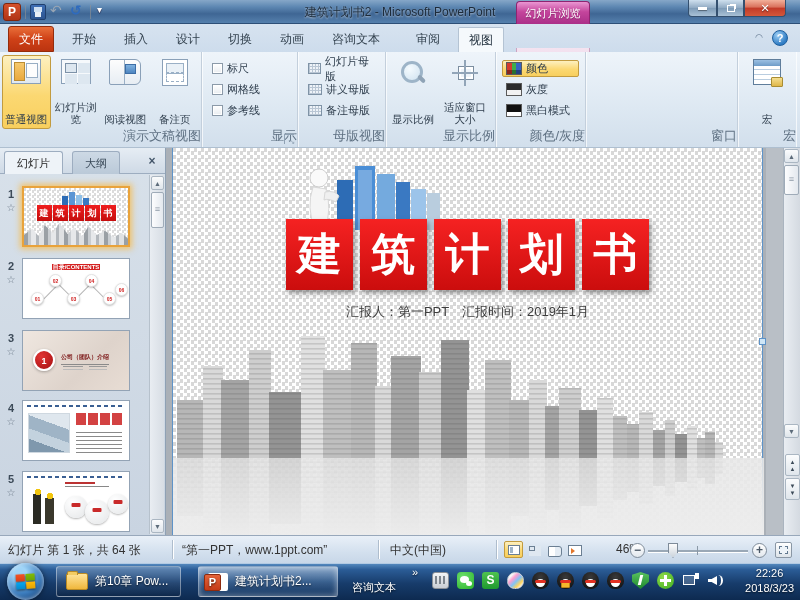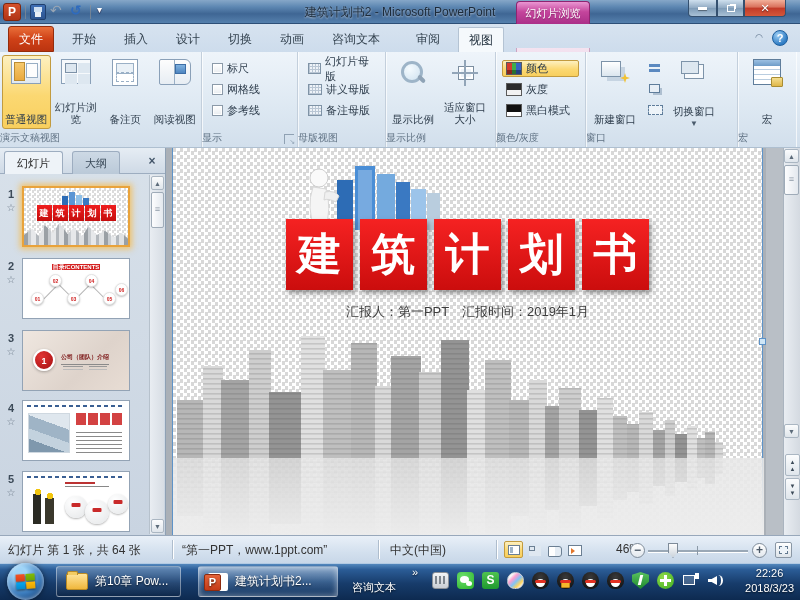--- a/index.html
+++ b/index.html
@@ -42,21 +42,21 @@
 .rtab.active{background:#f5f9fc;border:1px solid #b4c3d3;border-bottom:none;border-radius:2px 2px 0 0;color:#21303d}
 #ctxzone{position:absolute;left:516px;top:24px;width:74px;height:28px;background:linear-gradient(#f4e3f0,#e9d2e6);border-left:1px solid #caa4c2;border-right:1px solid #caa4c2}
 #ctxzone .rtab{position:static;display:block;margin:0 auto}
 #ribbon-min{position:absolute;right:34px;top:32px;width:14px;height:12px;color:#5b718a;font-size:9px;line-height:10px;text-align:center}
 #helpbtn{position:absolute;right:12px;top:30px;width:16px;height:16px;border-radius:50%;
  background:radial-gradient(circle at 35% 30%,#9fd0f5,#2f7cc4 70%);border:1px solid #1e5f9e;color:#fff;font-weight:bold;font-size:11px;text-align:center;line-height:14px}
 
 
 #ribbon{position:absolute;left:0;top:52px;width:800px;height:96px;background:linear-gradient(#eef4fa,#dde8f2 60%,#d2dfec);border-bottom:1px solid #aebfd0;display:flex}
 .rgroup{position:relative;height:100%;border-right:1px solid #c3cfdc;box-shadow:1px 0 0 rgba(255,255,255,.7)}
-.glabel{position:absolute;left:0;right:0;bottom:2px;text-align:left;color:#5f7183;font-size:10px}
+.glabel{position:absolute;left:12px;right:0;bottom:2px;text-align:right;color:#5f7183;font-size:13px}
 .launcher{position:absolute;right:3px;bottom:3px;width:10px;height:10px;border-left:1px solid #8fa1b3;border-top:1px solid #8fa1b3}
 .launcher:before{content:"↘";position:absolute;right:-1px;bottom:-2px;font-size:7px;color:#8fa1b3}
 .bigrow{display:flex;padding:3px 2px 0 2px;gap:1px}
 .bigbtn{width:49px;height:74px;border:1px solid transparent;border-radius:3px;display:flex;flex-direction:column;align-items:center;padding-top:3px}
 .bigbtn .blabel{margin-top:auto;margin-bottom:3px;font-size:10.5px;color:#2e3d4c;text-align:center;line-height:12px;white-space:pre-line}
 .bigbtn.sel{background:linear-gradient(#fdf0c0,#fbd872 55%,#f8cf5e);border-color:#c29b3f}
 .smallcol{display:flex;flex-direction:column;gap:4px;padding:8px 6px 0 6px}
 .smallbtn{display:flex;align-items:center;gap:4px;font-size:11px;color:#2e3d4c;height:17px;padding:0 3px;border:1px solid transparent;border-radius:2px}
 .smallbtn.sel{background:linear-gradient(#fdf0c0,#fbd872 55%,#f8cf5e);border-color:#c29b3f}
 .chk{width:11px;height:11px;border:1px solid #8b9aa9;background:linear-gradient(#ffffff,#e9edf1);box-shadow:inset 0 0 0 1px #fff}
@@ -287,26 +287,26 @@
     <div class="bigrow">
       <div class="bigbtn sel">
         <div class="ic i-normal"></div>
         <div class="blabel">普通视图</div>
       </div>
       <div class="bigbtn">
         <div class="ic i-sorter"></div>
         <div class="blabel">幻灯片浏览</div>
       </div>
       <div class="bigbtn">
+        <div class="ic i-read"></div>
+        <div class="blabel">阅读视图</div>
+      </div>
+      <div class="bigbtn">
         <div class="ic i-notes"></div>
         <div class="blabel">备注页</div>
-      </div>
-      <div class="bigbtn">
-        <div class="ic i-read"></div>
-        <div class="blabel">阅读视图</div>
       </div>
     </div>
     <div class="glabel">演示文稿视图</div>
   </div>
 
   <div class="rgroup" style="width:96px">
     <div class="smallcol">
       <div class="smallbtn">
         <span class="chk"></span>
         <span>标尺</span>
@@ -370,36 +370,20 @@
       </div>
       <div class="smallbtn">
         <span class="i-bwg"></span>
         <span>黑白模式</span>
       </div>
     </div>
     <div class="glabel">颜色/灰度</div>
   </div>
 
   <div class="rgroup" style="width:152px">
-    <div class="bigrow">
-      <div class="bigbtn" style="width:54px">
-        <div class="ic i-newwin"></div>
-        <div class="blabel">新建窗口</div>
-      </div>
-      <div class="smallcol" style="padding:6px 2px 0 2px;gap:6px">
-        <div class="tinybtn t-arrange"></div>
-        <div class="tinybtn t-cascade"></div>
-        <div class="tinybtn t-split"></div>
-      </div>
-      <div class="bigbtn" style="width:56px">
-        <div class="ic i-switch"></div>
-        <div class="blabel">切换窗口</div>
-        <div class="dropcaret">▼</div>
-      </div>
-    </div>
     <div class="glabel">窗口</div>
   </div>
 
   <div class="rgroup" style="width:58px;border-right:none">
     <div class="bigrow" style="justify-content:center">
       <div class="bigbtn" style="width:50px">
         <div class="ic i-macro"></div>
         <div class="blabel">宏</div>
       </div>
     </div>

